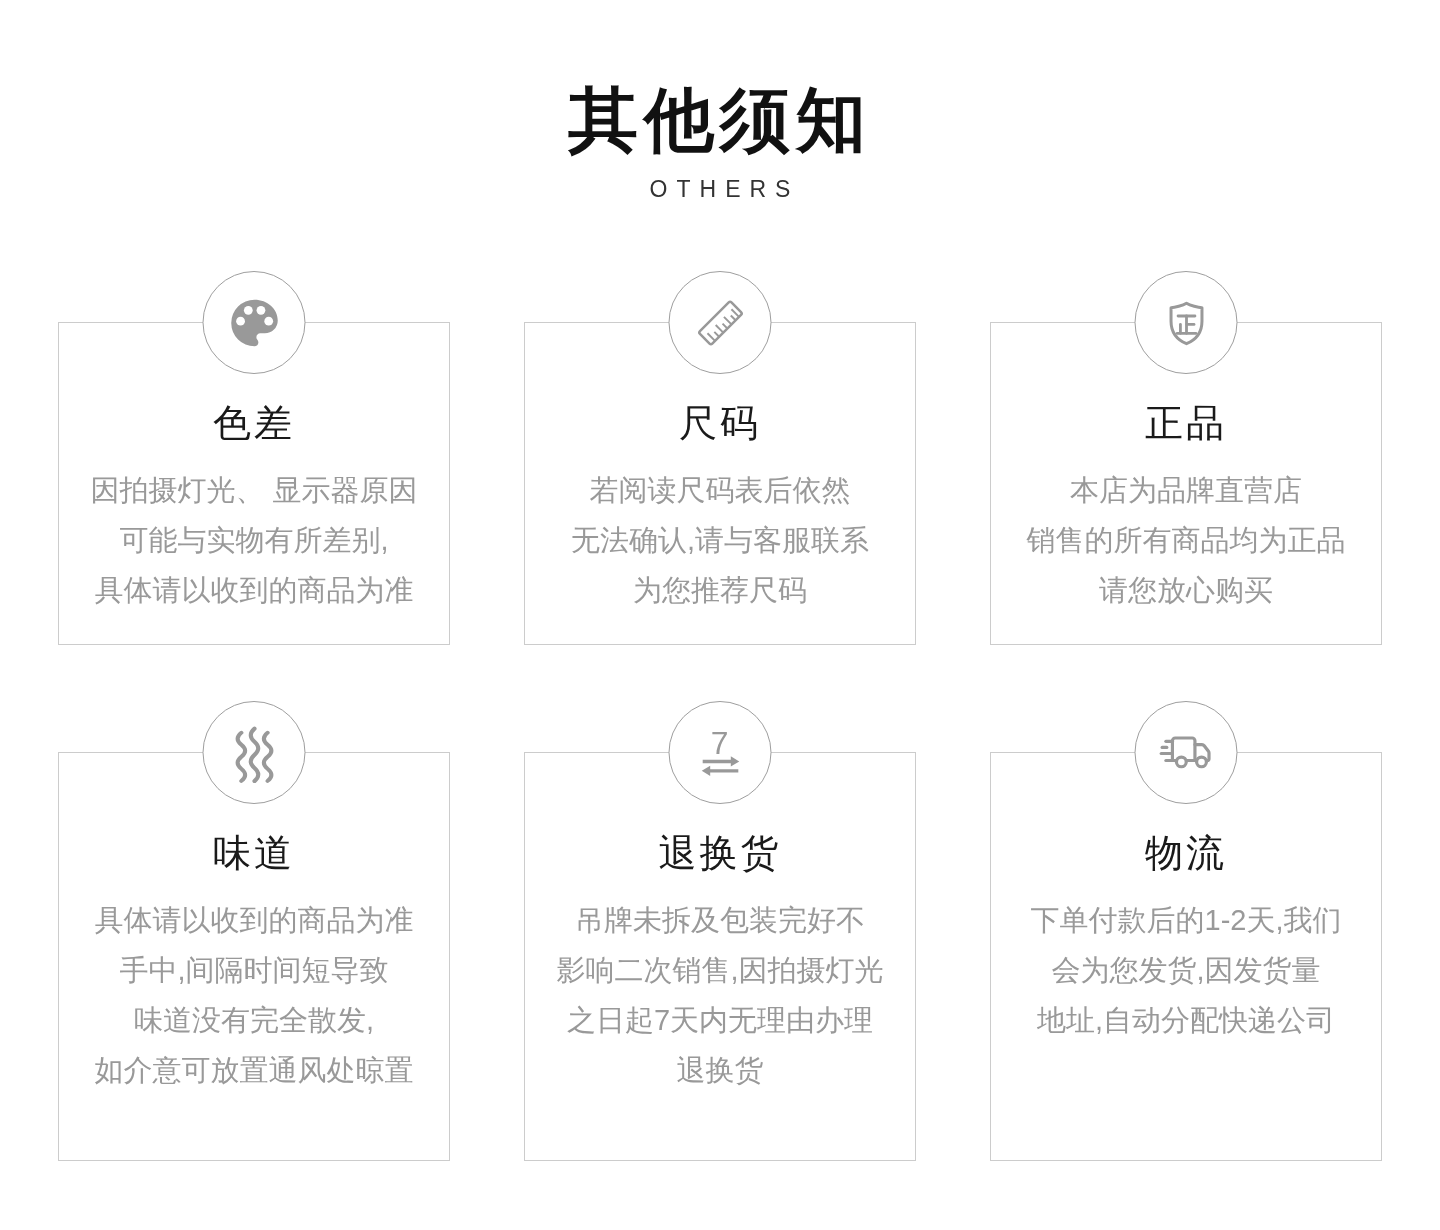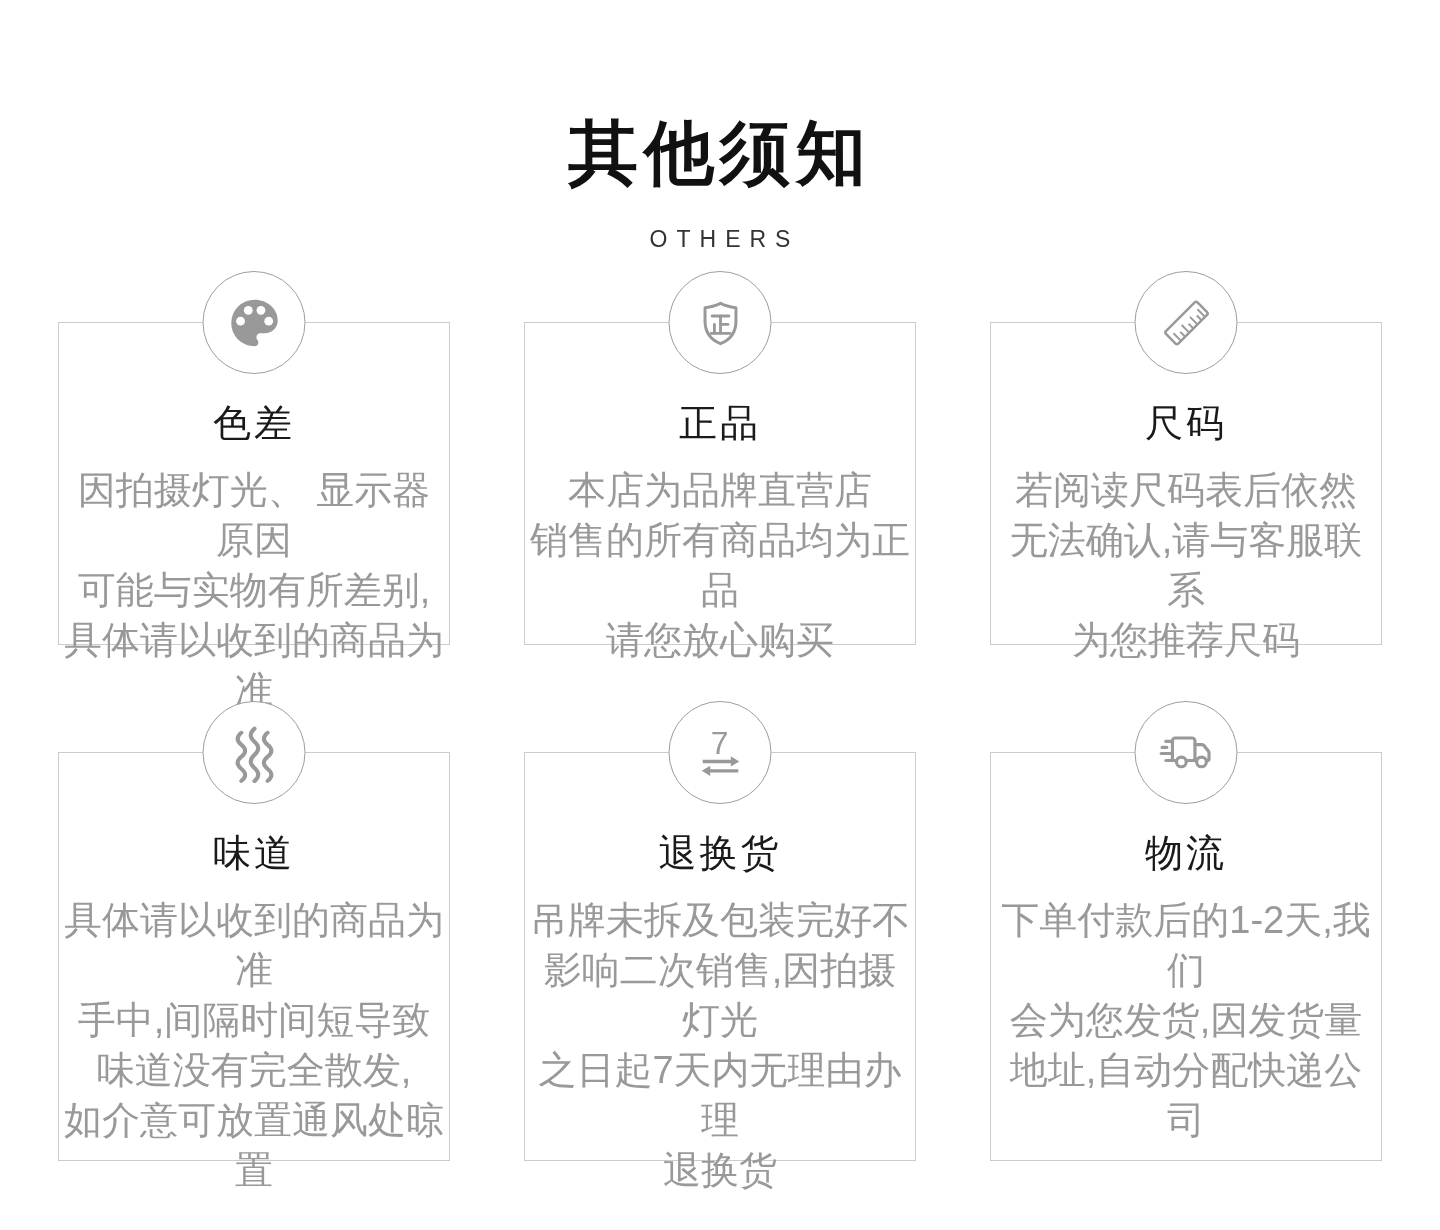--- a/index.html
+++ b/index.html
@@ -21,29 +21,29 @@
     position:relative;
     width:1440px;
     height:1230px;
     background:var(--background);
     overflow:hidden;
   }
   
   .header{ text-align:center; }
   .page-title{
     margin:0;
-    padding-top:117px;
+    padding-top:84px;
     font-size:70px;
     line-height:72px;
     font-weight:bold;
     letter-spacing:6px;
     color:var(--heading);
   }
   .page-subtitle{
-    margin-top:38px;
+    margin-top:21px;
     font-size:23px;
     line-height:24px;
     letter-spacing:9px;
     text-indent:9px;
     color:var(--subtitle);
   }
   
   .row{
     position:absolute;
     left:58px;
@@ -82,21 +82,21 @@
   .card-title{
     margin:78px 0 0 0;
     font-size:38px;
     line-height:44px;
     font-weight:normal;
     letter-spacing:3px;
     color:var(--card-title);
   }
   .card-body{
     margin-top:20px;
-    font-size:38px;
+    font-size:29px;
     line-height:50px;
     color:var(--body-text);
   }
   
   .icon-fill{ fill:var(--icon); }
   .icon-stroke{ stroke:var(--icon); fill:none; }
   .fill-white{ fill:#ffffff; }
   .round{ stroke-linecap:round; stroke-linejoin:round; }
   .digit{
     font-family:"Liberation Sans","DejaVu Sans",sans-serif;
@@ -123,41 +123,20 @@
           <circle class="fill-white" cx="9.6" cy="7.1" r="1.7"></circle>
           <circle class="fill-white" cx="14.5" cy="7.1" r="1.7"></circle>
           <circle class="fill-white" cx="17.5" cy="11.3" r="1.7"></circle>
         </svg>
       </div>
       <h2 class="card-title">色差</h2>
       <div class="card-body">
         <div>因拍摄灯光、 显示器原因</div>
         <div>可能与实物有所差别,</div>
         <div>具体请以收到的商品为准</div>
-      </div>
-    </section>
-
-    <section class="card">
-      <div class="badge">
-        <svg viewBox="0 0 64 64" width="60" height="60" aria-hidden="true">
-          <path class="icon-stroke round" stroke-width="3.2" d="M32 11 C36 13.4 44.5 15.6 48.5 15.6 V30 C48.5 42 41.5 50 32 54 C22.5 50 15.5 42 15.5 30 V15.6 C19.5 15.6 28 13.4 32 11 Z"></path>
-          <g class="icon-stroke round" stroke-width="3">
-            <line x1="23" y1="24.5" x2="41" y2="24.5"></line>
-            <line x1="32" y1="24.5" x2="32" y2="43"></line>
-            <line x1="32.5" y1="33.5" x2="40" y2="33.5"></line>
-            <line x1="25.5" y1="33.5" x2="25.5" y2="43"></line>
-            <line x1="22" y1="43" x2="42" y2="43"></line>
-          </g>
-        </svg>
-      </div>
-      <h2 class="card-title">正品</h2>
-      <div class="card-body">
-        <div>本店为品牌直营店</div>
-        <div>销售的所有商品均为正品</div>
-        <div>请您放心购买</div>
       </div>
     </section>
 
     <section class="card">
       <div class="badge">
         <svg viewBox="0 0 64 64" width="62" height="62" aria-hidden="true">
           <g transform="rotate(-45 32 32)">
             <rect class="icon-stroke" x="9" y="23" width="46" height="18" rx="2" stroke-width="2.6"></rect>
             <g class="icon-stroke" stroke-width="2">
               <line x1="15" y1="41" x2="15" y2="30"></line>
@@ -171,20 +150,41 @@
           </g>
         </svg>
       </div>
       <h2 class="card-title">尺码</h2>
       <div class="card-body">
         <div>若阅读尺码表后依然</div>
         <div>无法确认,请与客服联系</div>
         <div>为您推荐尺码</div>
       </div>
     </section>
+
+    <section class="card">
+      <div class="badge">
+        <svg viewBox="0 0 64 64" width="60" height="60" aria-hidden="true">
+          <path class="icon-stroke round" stroke-width="3.2" d="M32 11 C36 13.4 44.5 15.6 48.5 15.6 V30 C48.5 42 41.5 50 32 54 C22.5 50 15.5 42 15.5 30 V15.6 C19.5 15.6 28 13.4 32 11 Z"></path>
+          <g class="icon-stroke round" stroke-width="3">
+            <line x1="23" y1="24.5" x2="41" y2="24.5"></line>
+            <line x1="32" y1="24.5" x2="32" y2="43"></line>
+            <line x1="32.5" y1="33.5" x2="40" y2="33.5"></line>
+            <line x1="25.5" y1="33.5" x2="25.5" y2="43"></line>
+            <line x1="22" y1="43" x2="42" y2="43"></line>
+          </g>
+        </svg>
+      </div>
+      <h2 class="card-title">正品</h2>
+      <div class="card-body">
+        <div>本店为品牌直营店</div>
+        <div>销售的所有商品均为正品</div>
+        <div>请您放心购买</div>
+      </div>
+    </section>
   </div>
 
   <div class="row row-2">
 
     <section class="card">
       <div class="badge">
         <svg viewBox="0 0 64 64" width="60" height="60" aria-hidden="true">
           <g class="icon-stroke round" stroke-width="4.4">
             <path d="M18 9 q-8 7 0 14 t0 14 t0 14 t0 14" transform="translate(0,2) scale(1,0.92)"></path>
             <path d="M32 6 q-8 7 0 14 t0 14 t0 14 t0 14"></path>

